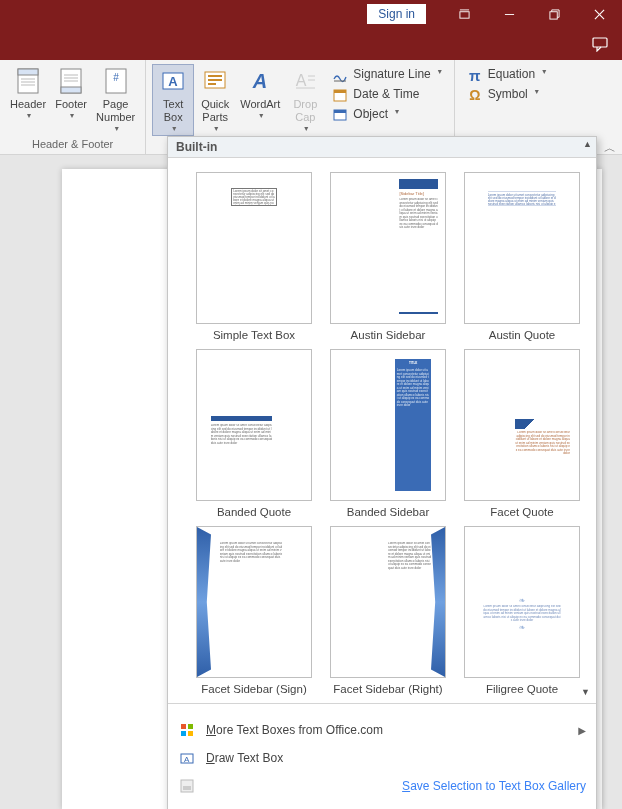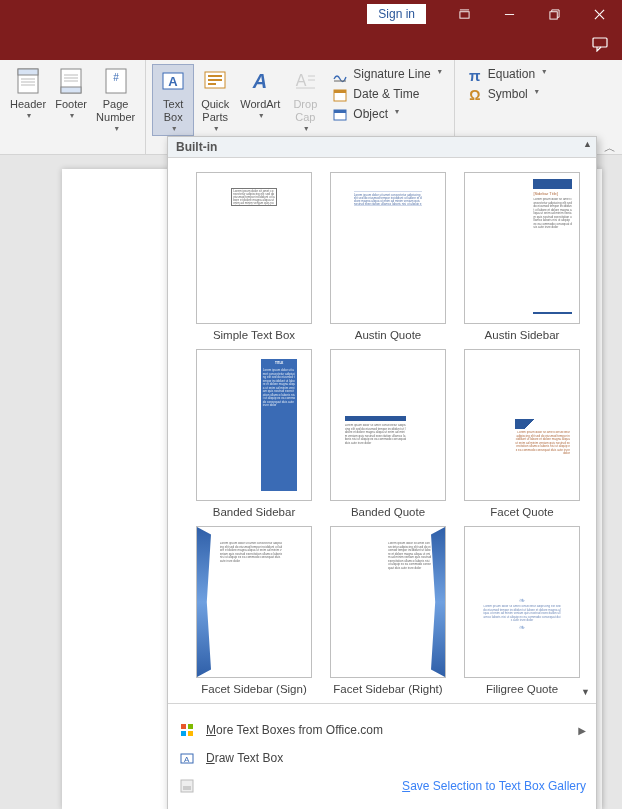--- a/index.html
+++ b/index.html
@@ -146,20 +146,21 @@
             <svg width="24" height="28" viewBox="0 0 24 28">
               <rect x="2" y="2" width="20" height="24" fill="#fff" stroke="#888"></rect>
               <text x="12" y="14" font-size="10" fill="#3a6bb5" text-anchor="middle">#</text>
             </svg>
           </div>
         <span style="white-space:pre-line">Page
 Number</span>
         <span class="chevron-down">▾</span>
       </div>
     </div>
+    <div class="ribbon-group-label">Header &amp; Footer</div>
   </div>
 
   <div class="ribbon-group" style="border-right:1px solid #d4d4d4;">
     <div class="ribbon-group-items">
       <div class="r-btn active">
         <div class="ico">
             <svg width="26" height="26" viewBox="0 0 26 26">
               <rect x="3" y="5" width="20" height="16" fill="#fff" stroke="#3a6bb5"></rect>
               <text x="13" y="18" font-size="13" fill="#3a6bb5" text-anchor="middle" font-weight="bold">A</text>
             </svg>
@@ -272,55 +273,55 @@
 
     <div class="thumb-wrap">
       <div class="thumb">
           <div class="t-textbox fill-lorem">Lorem ipsum dolor sit amet consectetur adipiscing elit sed do eiusmod tempor incididunt ut labore et dolore magna aliqua ut enim ad minim veniam quis nostrud exercitation ullamco laboris nisi ut aliquip ex ea commodo consequat duis aute irure dolor</div>
         </div>
       <div class="thumb-label">Simple Text Box</div>
     </div>
 
     <div class="thumb-wrap">
       <div class="thumb">
-          <div class="t-quote-austin fill-lorem">Lorem ipsum dolor sit amet consectetur adipiscing elit sed do eiusmod tempor incididunt ut labore et dolore magna aliqua ut enim ad minim veniam quis nostrud exercitation ullamco laboris nisi ut aliquip ex ea commodo consequat duis aute irure dolor</div>
-        </div>
-      <div class="thumb-label">Austin Quote</div>
-    </div>
-
-    <div class="thumb-wrap">
-      <div class="thumb">
           <div class="t-sidebar-austin">
             <div class="h"></div>
             <div style="font-size:4px;color:#b06a3e;margin-bottom:2px">[Sidebar Title]</div>
             <div class="tx fill-lorem">Lorem ipsum dolor sit amet consectetur adipiscing elit sed do eiusmod tempor incididunt ut labore et dolore magna aliqua ut enim ad minim veniam quis nostrud exercitation ullamco laboris nisi ut aliquip ex ea commodo consequat duis aute irure dolor</div>
             <div class="ln"></div>
           </div>
         </div>
       <div class="thumb-label">Austin Sidebar</div>
     </div>
 
     <div class="thumb-wrap">
       <div class="thumb">
+          <div class="t-quote-austin fill-lorem">Lorem ipsum dolor sit amet consectetur adipiscing elit sed do eiusmod tempor incididunt ut labore et dolore magna aliqua ut enim ad minim veniam quis nostrud exercitation ullamco laboris nisi ut aliquip ex ea commodo consequat duis aute irure dolor</div>
+        </div>
+      <div class="thumb-label">Austin Quote</div>
+    </div>
+
+    <div class="thumb-wrap">
+      <div class="thumb">
+          <div class="t-banded-quote">
+            <div class="bar"></div>
+            <div class="tx fill-lorem">Lorem ipsum dolor sit amet consectetur adipiscing elit sed do eiusmod tempor incididunt ut labore et dolore magna aliqua ut enim ad minim veniam quis nostrud exercitation ullamco laboris nisi ut aliquip ex ea commodo consequat duis aute irure dolor</div>
+          </div>
+        </div>
+      <div class="thumb-label">Banded Quote</div>
+    </div>
+
+    <div class="thumb-wrap">
+      <div class="thumb">
           <div class="t-banded-sidebar">
             <div class="hd">TITLE</div>
             <div class="tx fill-lorem">Lorem ipsum dolor sit amet consectetur adipiscing elit sed do eiusmod tempor incididunt ut labore et dolore magna aliqua ut enim ad minim veniam quis nostrud exercitation ullamco laboris nisi ut aliquip ex ea commodo consequat duis aute irure dolor</div>
           </div>
         </div>
       <div class="thumb-label">Banded Sidebar</div>
-    </div>
-
-    <div class="thumb-wrap">
-      <div class="thumb">
-          <div class="t-banded-quote">
-            <div class="bar"></div>
-            <div class="tx fill-lorem">Lorem ipsum dolor sit amet consectetur adipiscing elit sed do eiusmod tempor incididunt ut labore et dolore magna aliqua ut enim ad minim veniam quis nostrud exercitation ullamco laboris nisi ut aliquip ex ea commodo consequat duis aute irure dolor</div>
-          </div>
-        </div>
-      <div class="thumb-label">Banded Quote</div>
     </div>
 
     <div class="thumb-wrap">
       <div class="thumb">
           <div class="t-facet-quote">
             <div class="sh"></div>
             <div class="tx fill-lorem">Lorem ipsum dolor sit amet consectetur adipiscing elit sed do eiusmod tempor incididunt ut labore et dolore magna aliqua ut enim ad minim veniam quis nostrud exercitation ullamco laboris nisi ut aliquip ex ea commodo consequat duis aute irure dolor</div>
           </div>
         </div>
       <div class="thumb-label">Facet Quote</div>

